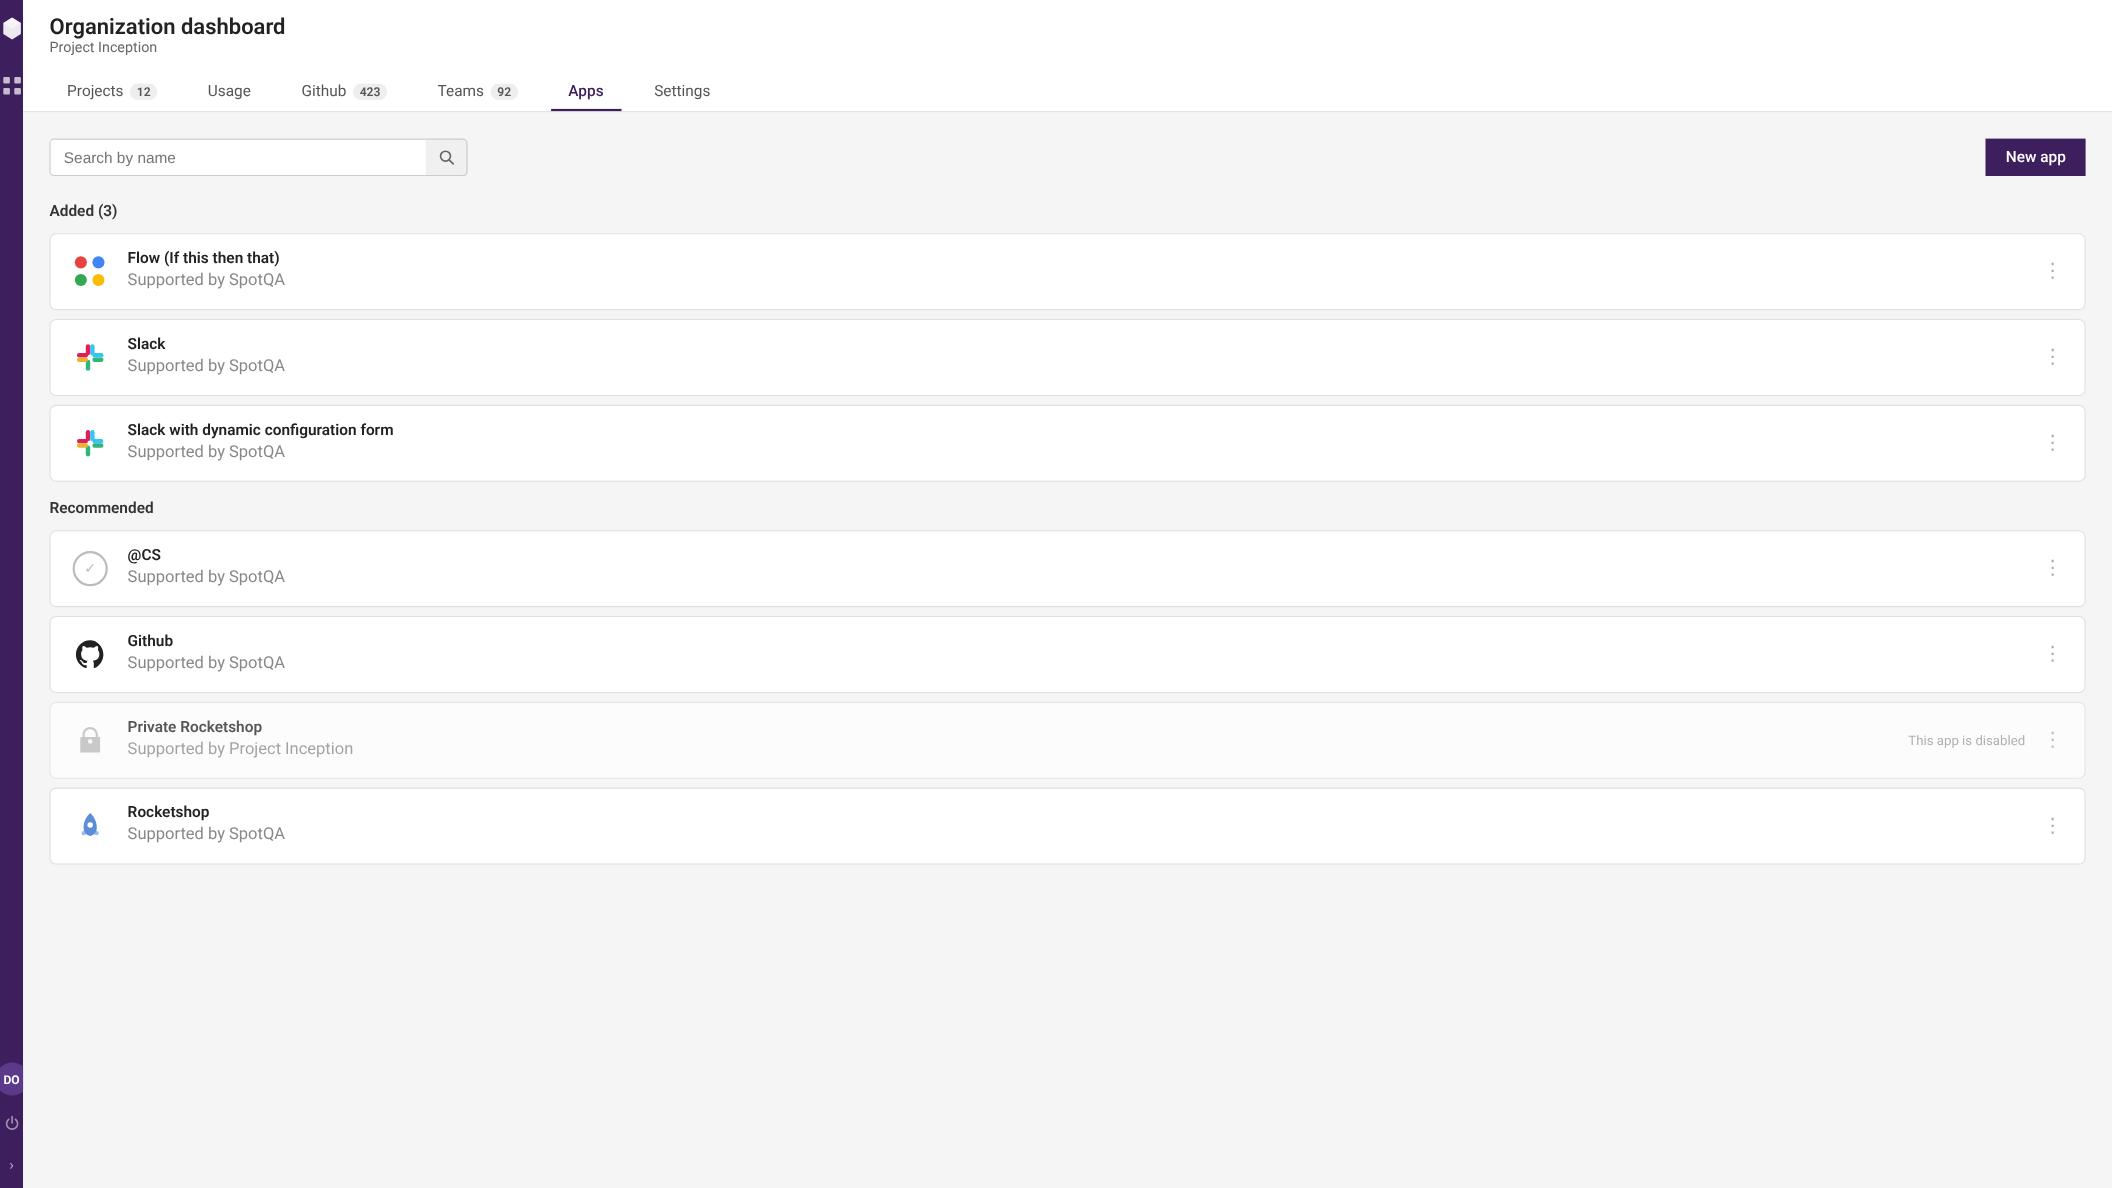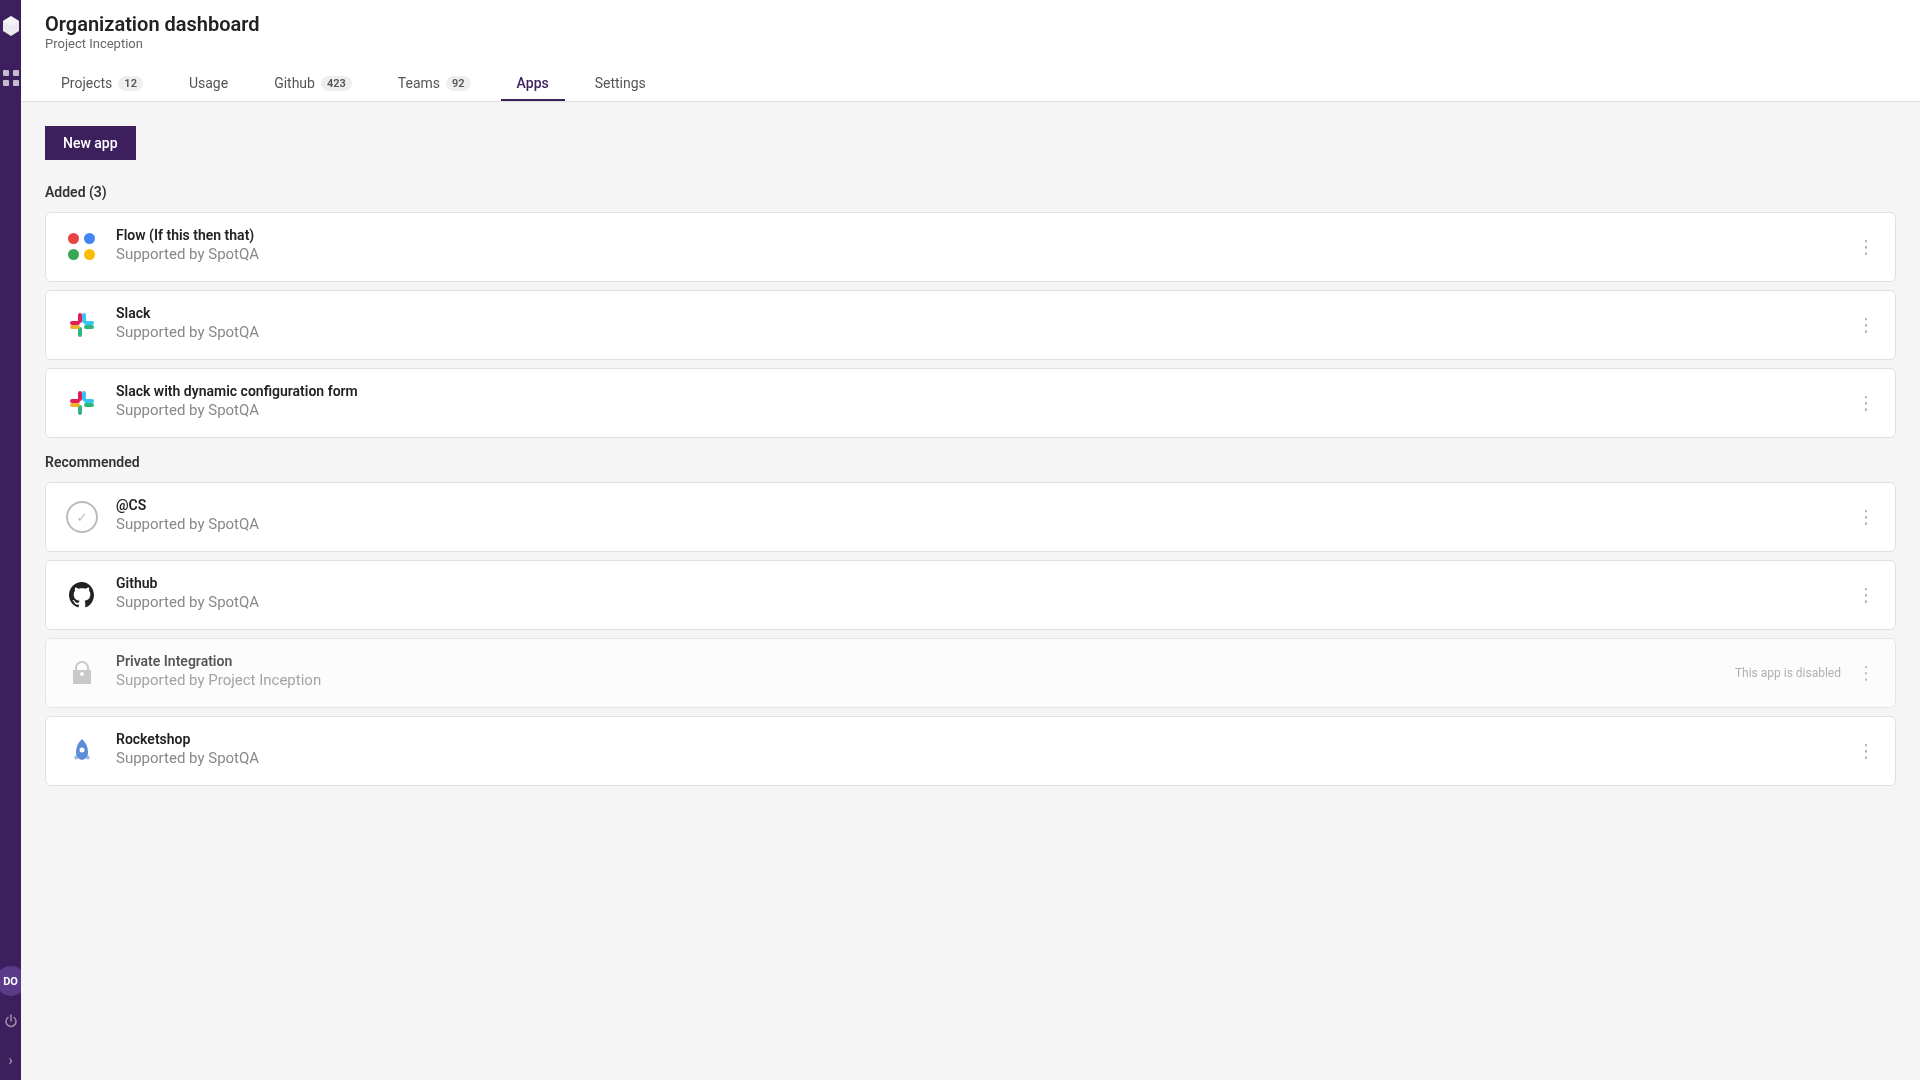--- a/index.html
+++ b/index.html
@@ -325,20 +325,29 @@
       </button>
       <button class="tab">
         <span>Settings</span>
       </button>
     </div>
   </div>
 
   <div class="content">
 
     <div class="search-row">
+      <div class="search-wrapper">
+        <input class="search-input" type="text" placeholder="Search by name" style="">
+        <button class="search-btn">
+          <svg width="14" height="14" viewBox="0 0 14 14" fill="none">
+            <circle cx="6" cy="6" r="4.5" stroke="#666" stroke-width="1.5"></circle>
+            <line x1="9.5" y1="9.5" x2="13" y2="13" stroke="#666" stroke-width="1.5" stroke-linecap="round"></line>
+          </svg>
+        </button>
+      </div>
       <button class="new-app-btn">New app</button>
     </div>
 
     <div class="section-block">
       <div class="section-title">Added (3)</div>
 
       <div class="app-card">
         <div class="app-icon">
           <div class="flow-icon">
             <div class="flow-dot" style="background:#e84343;"></div>
@@ -431,21 +440,21 @@
         </div>
       </div>
 
       <div class="app-card" style="opacity:0.75;">
         <div class="app-icon">
           <svg width="30" height="30" viewBox="0 0 30 30" fill="#bbb">
             <path d="M15 3C11.1 3 8 6.1 8 10v2H6v14h18V12h-2v-2c0-3.9-3.1-7-7-7zm0 2c2.8 0 5 2.2 5 5v2H10v-2c0-2.8 2.2-5 5-5zm0 9a2 2 0 1 1 0 4 2 2 0 0 1 0-4z"></path>
           </svg>
         </div>
         <div class="app-info">
-          <div class="app-name">Private Integration</div>
+          <div class="app-name">Private Rocketshop</div>
           <div class="app-support">Supported by Project Inception</div>
         </div>
         <div class="app-actions">
           <span class="disabled-label">This app is disabled</span>
           <div class="three-dots">⋮</div>
         </div>
       </div>
 
       <div class="app-card">
         <div class="app-icon">

